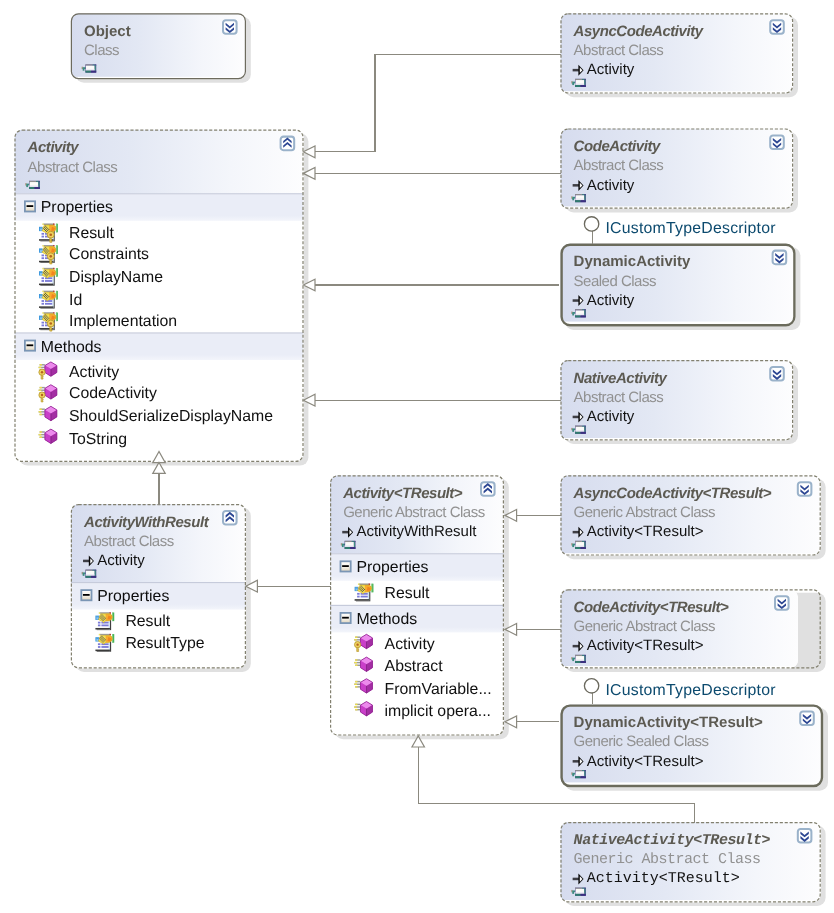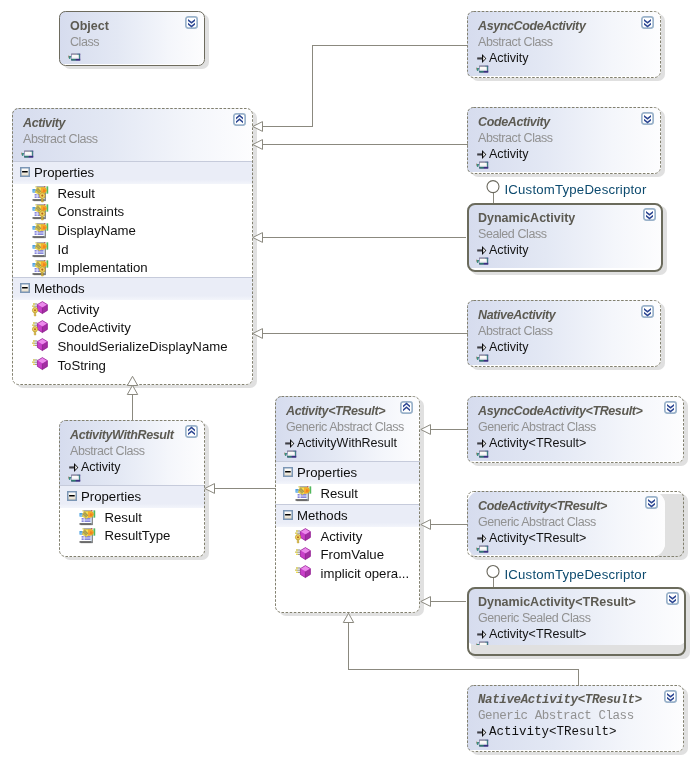--- a/index.html
+++ b/index.html
@@ -884,21 +884,38 @@
             <rect x="0.2" y="4.6" width="2.2" height="1.2" fill="#efe04a"></rect>
             <rect x="1.0" y="6.8" width="4.4" height="1.2" fill="#9a9a9a"></rect>
             <rect x="1.0" y="6.8" width="1.9" height="1.2" fill="#efe04a"></rect>
             <path d="M10.4 0.6 L15.4 3.6 L15.4 9.4 L10.4 12.6 L5.4 9.4 L5.4 3.6 Z" fill="#d34fd3"></path>
             <path d="M10.4 0.6 L15.4 3.6 L10.4 6.6 L5.4 3.6 Z" fill="#ec8aec"></path>
             <path d="M10.4 6.6 L15.4 3.6 L15.4 9.4 L10.4 12.6 Z" fill="#a32ea3"></path>
             <path d="M5.4 3.6 L10.4 6.6 L10.4 12.6 L5.4 9.4 Z" fill="#c93fc9"></path>
             <path d="M10.4 0.6 L15.4 3.6 L15.4 9.4 L10.4 12.6 L5.4 9.4 L5.4 3.6 Z" fill="none" stroke="#8d1f8d" stroke-width="0.65" stroke-linejoin="round"></path>
             <path d="M10.4 6.6 L10.4 12.6" stroke="#6e1a6e" stroke-width="0.55"></path>
           </svg>
-          <span class="member-label">FromValue</span>
+          <span class="member-label">Abstract</span>
+        </div>
+        <div class="member">
+          <svg width="17" height="16" viewBox="0 0 17 16">
+            <rect x="1.0" y="2.4" width="4.4" height="1.2" fill="#9a9a9a"></rect>
+            <rect x="1.0" y="2.4" width="1.9" height="1.2" fill="#efe04a"></rect>
+            <rect x="0.2" y="4.6" width="5.2" height="1.2" fill="#9a9a9a"></rect>
+            <rect x="0.2" y="4.6" width="2.2" height="1.2" fill="#efe04a"></rect>
+            <rect x="1.0" y="6.8" width="4.4" height="1.2" fill="#9a9a9a"></rect>
+            <rect x="1.0" y="6.8" width="1.9" height="1.2" fill="#efe04a"></rect>
+            <path d="M10.4 0.6 L15.4 3.6 L15.4 9.4 L10.4 12.6 L5.4 9.4 L5.4 3.6 Z" fill="#d34fd3"></path>
+            <path d="M10.4 0.6 L15.4 3.6 L10.4 6.6 L5.4 3.6 Z" fill="#ec8aec"></path>
+            <path d="M10.4 6.6 L15.4 3.6 L15.4 9.4 L10.4 12.6 Z" fill="#a32ea3"></path>
+            <path d="M5.4 3.6 L10.4 6.6 L10.4 12.6 L5.4 9.4 Z" fill="#c93fc9"></path>
+            <path d="M10.4 0.6 L15.4 3.6 L15.4 9.4 L10.4 12.6 L5.4 9.4 L5.4 3.6 Z" fill="none" stroke="#8d1f8d" stroke-width="0.65" stroke-linejoin="round"></path>
+            <path d="M10.4 6.6 L10.4 12.6" stroke="#6e1a6e" stroke-width="0.55"></path>
+          </svg>
+          <span class="member-label">FromVariable...</span>
         </div>
         <div class="member">
           <svg width="17" height="16" viewBox="0 0 17 16">
             <rect x="1.0" y="2.4" width="4.4" height="1.2" fill="#9a9a9a"></rect>
             <rect x="1.0" y="2.4" width="1.9" height="1.2" fill="#efe04a"></rect>
             <rect x="0.2" y="4.6" width="5.2" height="1.2" fill="#9a9a9a"></rect>
             <rect x="0.2" y="4.6" width="2.2" height="1.2" fill="#efe04a"></rect>
             <rect x="1.0" y="6.8" width="4.4" height="1.2" fill="#9a9a9a"></rect>
             <rect x="1.0" y="6.8" width="1.9" height="1.2" fill="#efe04a"></rect>
             <path d="M10.4 0.6 L15.4 3.6 L15.4 9.4 L10.4 12.6 L5.4 9.4 L5.4 3.6 Z" fill="#d34fd3"></path>
@@ -952,21 +969,21 @@
             <path d="M3.0 2.9 L6.5 5.8 L10.0 2.9 L10.0 4.9 L6.5 7.800000000000001 L3.0 4.9 Z" fill="#2d4793"></path>
             <path d="M3.0 6.7 L6.5 9.6 L10.0 6.7 L10.0 8.7 L6.5 11.600000000000001 L3.0 8.7 Z" fill="#2d4793"></path>
           </svg>
         </div>
       </div>
     </div>
     <svg class="frame" width="219" height="69" style="left: 466px; top: 395px;">
       <rect x="1.5" y="1.5" width="216" height="66" rx="6" ry="6" fill="none" stroke="#82806f" stroke-width="1" stroke-dasharray="2.6 1.5"></rect>
     </svg>
     <div class="shadow" style="left: 470.6px; top: 494.4px; width: 217px; height: 66px;"></div>
-    <div class="cls" style="left: 467px; top: 491px; width: 198px; height: 66px; border-radius: 14px;">
+    <div class="cls" style="left: 467px; top: 491px; width: 198px; height: 66px;">
       <div class="hdrbox" style="height: 64px;">
         <div class="hdr-inner">
           <div class="hline title" style="top: 9.2px;"><span>CodeActivity</span><span class="gen">&lt;TResult&gt;</span></div>
           <div class="hline stereo" style="top: 25.2px;">Generic Abstract Class</div>
           <div class="hline base" style="top: 40.6px; left: 10px;">
             <svg width="10" height="11" viewBox="0 0 10 11">
               <rect x="0.2" y="4.4" width="5.6" height="2.1" fill="#3e3e44"></rect>
               <path d="M5.0 0.9 L9.3 5.5 L5.0 10.1 Z" fill="#0a0a0a"></path>
               <path d="M6.2 3.3 L8.4 5.5 L6.2 7.7 Z" fill="#fbfbfb"></path>
             </svg>
@@ -995,21 +1012,21 @@
             <path d="M3.0 2.9 L6.5 5.8 L10.0 2.9 L10.0 4.9 L6.5 7.800000000000001 L3.0 4.9 Z" fill="#2d4793"></path>
             <path d="M3.0 6.7 L6.5 9.6 L10.0 6.7 L10.0 8.7 L6.5 11.600000000000001 L3.0 8.7 Z" fill="#2d4793"></path>
           </svg>
         </div>
       </div>
     </div>
     <svg class="frame" width="219" height="68" style="left: 466px; top: 490px;">
       <rect x="1.5" y="1.5" width="216" height="65" rx="6" ry="6" fill="none" stroke="#82806f" stroke-width="1" stroke-dasharray="2.6 1.5"></rect>
     </svg>
     <div class="shadow" style="left: 470.6px; top: 590.4px; width: 219px; height: 69px;"></div>
-    <div class="cls" style="left: 467px; top: 587px; width: 219px; height: 58px; border-radius: 8px;">
+    <div class="cls" style="left: 467px; top: 587px; width: 219px; height: 69px; border-radius: 8px;">
       <div class="hdrbox" style="height: 65px;">
         <div class="hdr-inner">
           <div class="hline title np" style="top: 9.2px;"><span>DynamicActivity</span><span class="gen">&lt;TResult&gt;</span></div>
           <div class="hline stereo" style="top: 25.2px;">Generic Sealed Class</div>
           <div class="hline base" style="top: 40.6px; left: 10px;">
             <svg width="10" height="11" viewBox="0 0 10 11">
               <rect x="0.2" y="4.4" width="5.6" height="2.1" fill="#3e3e44"></rect>
               <path d="M5.0 0.9 L9.3 5.5 L5.0 10.1 Z" fill="#0a0a0a"></path>
               <path d="M6.2 3.3 L8.4 5.5 L6.2 7.7 Z" fill="#fbfbfb"></path>
             </svg>

